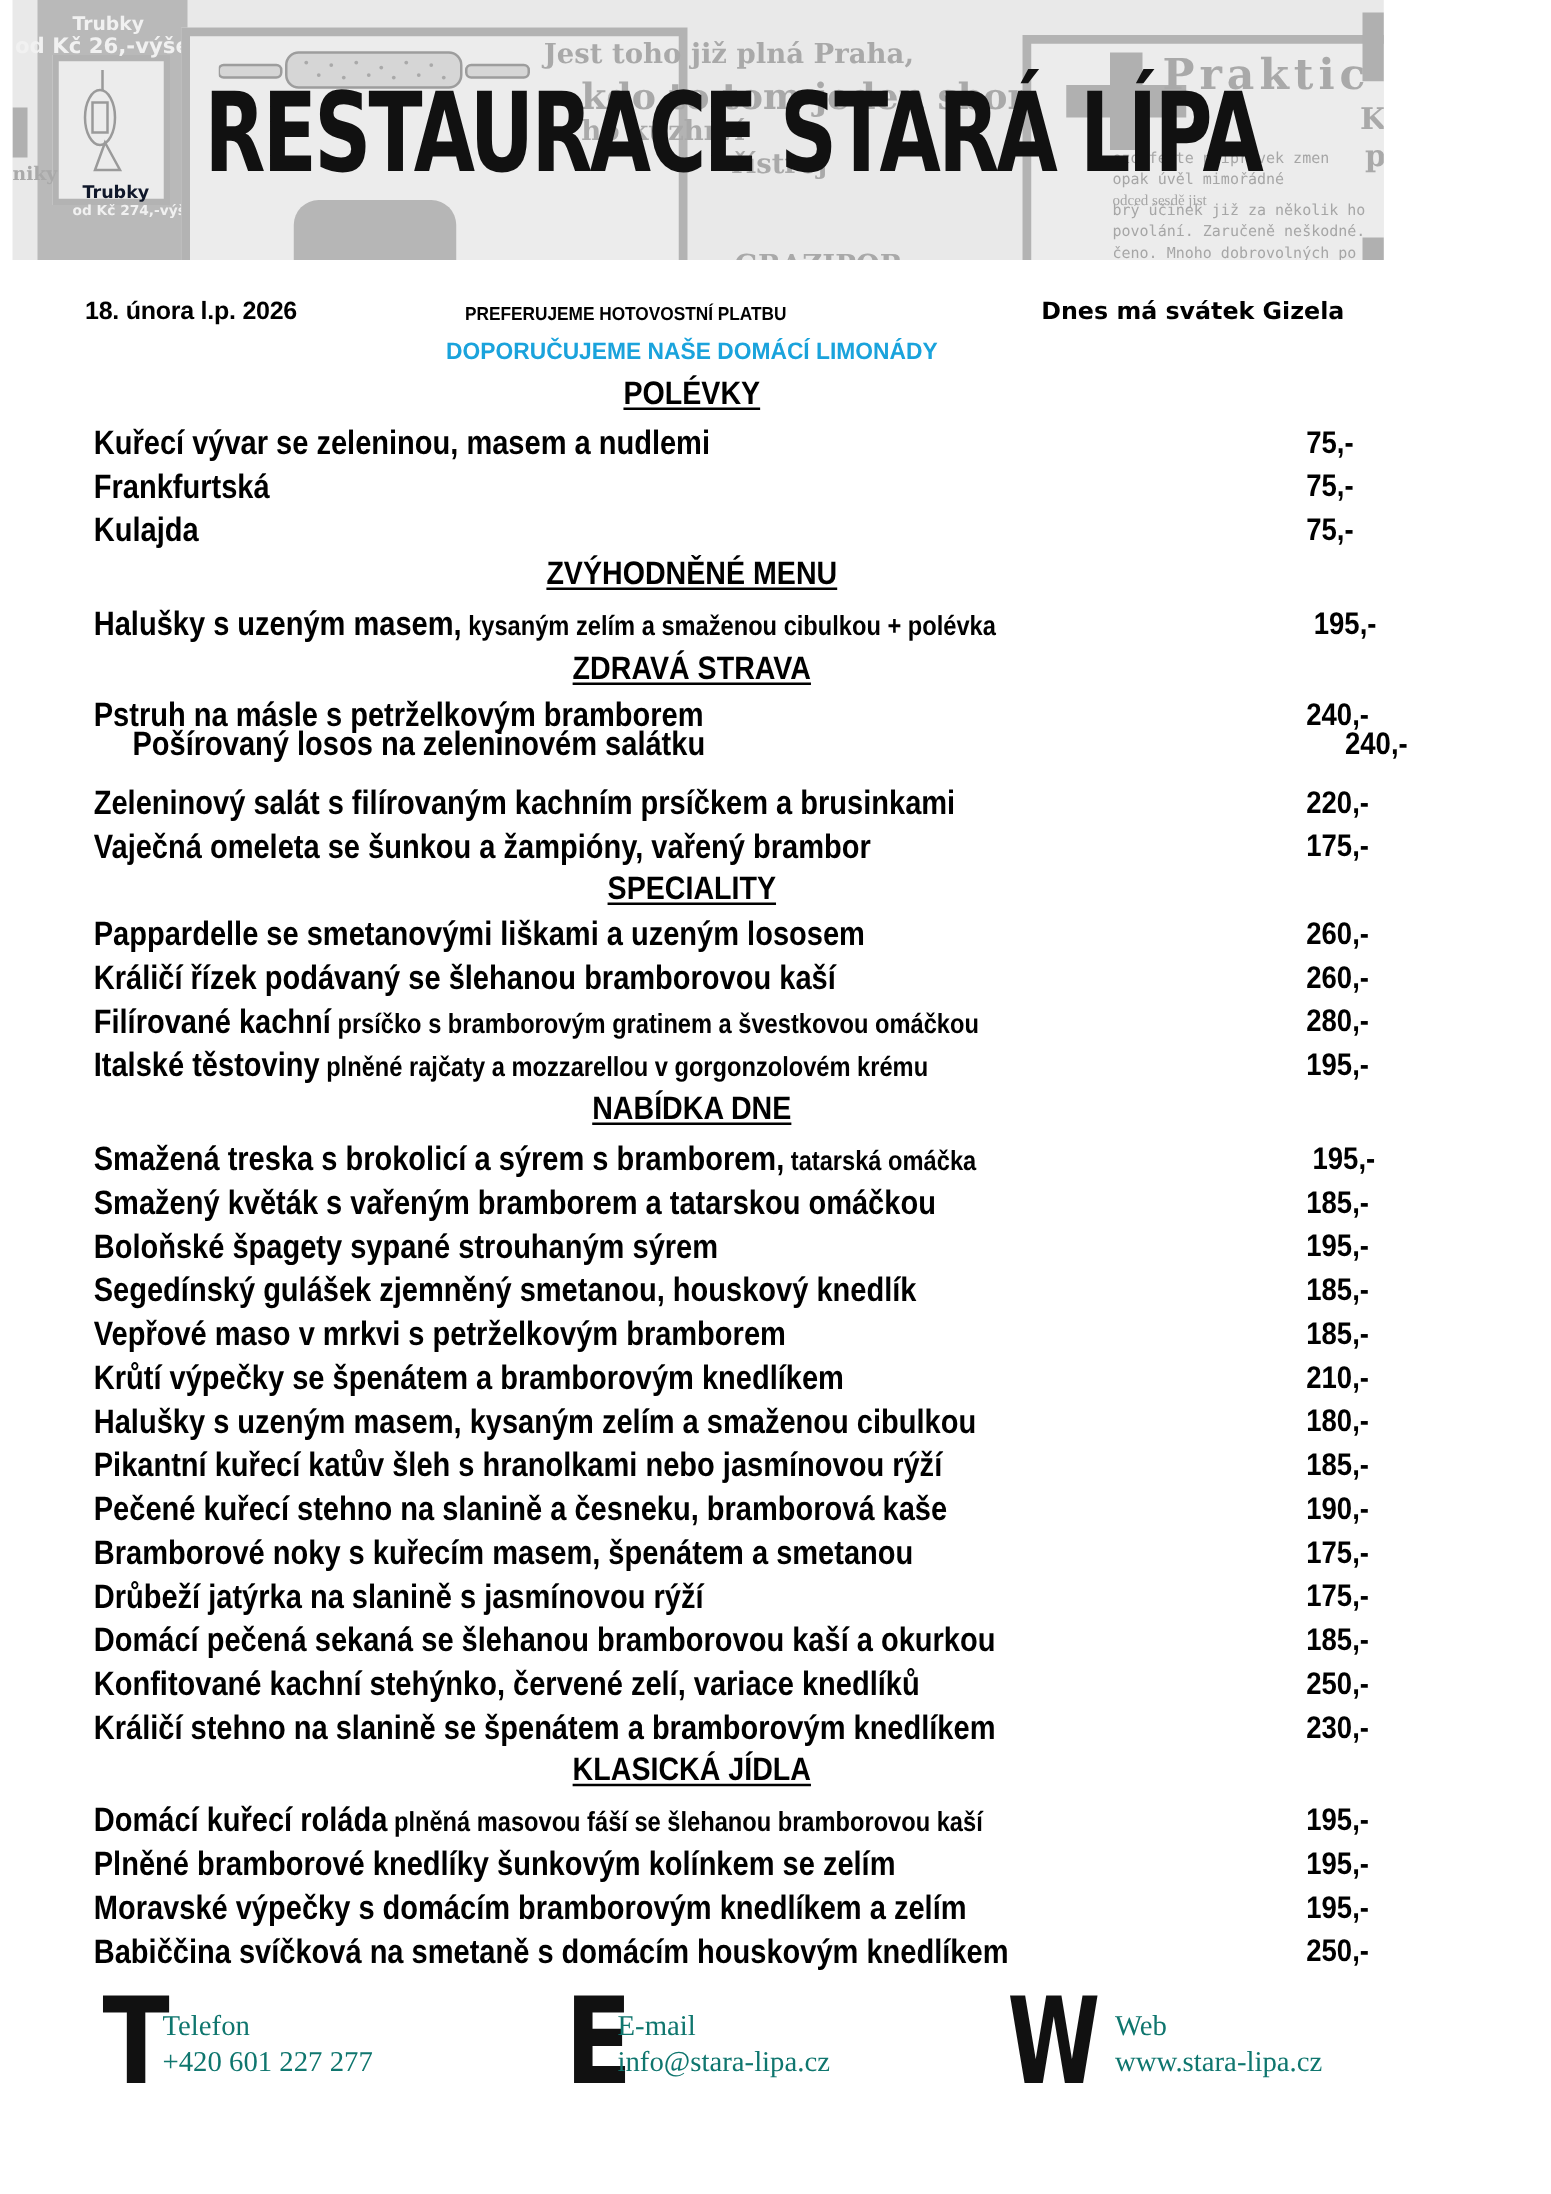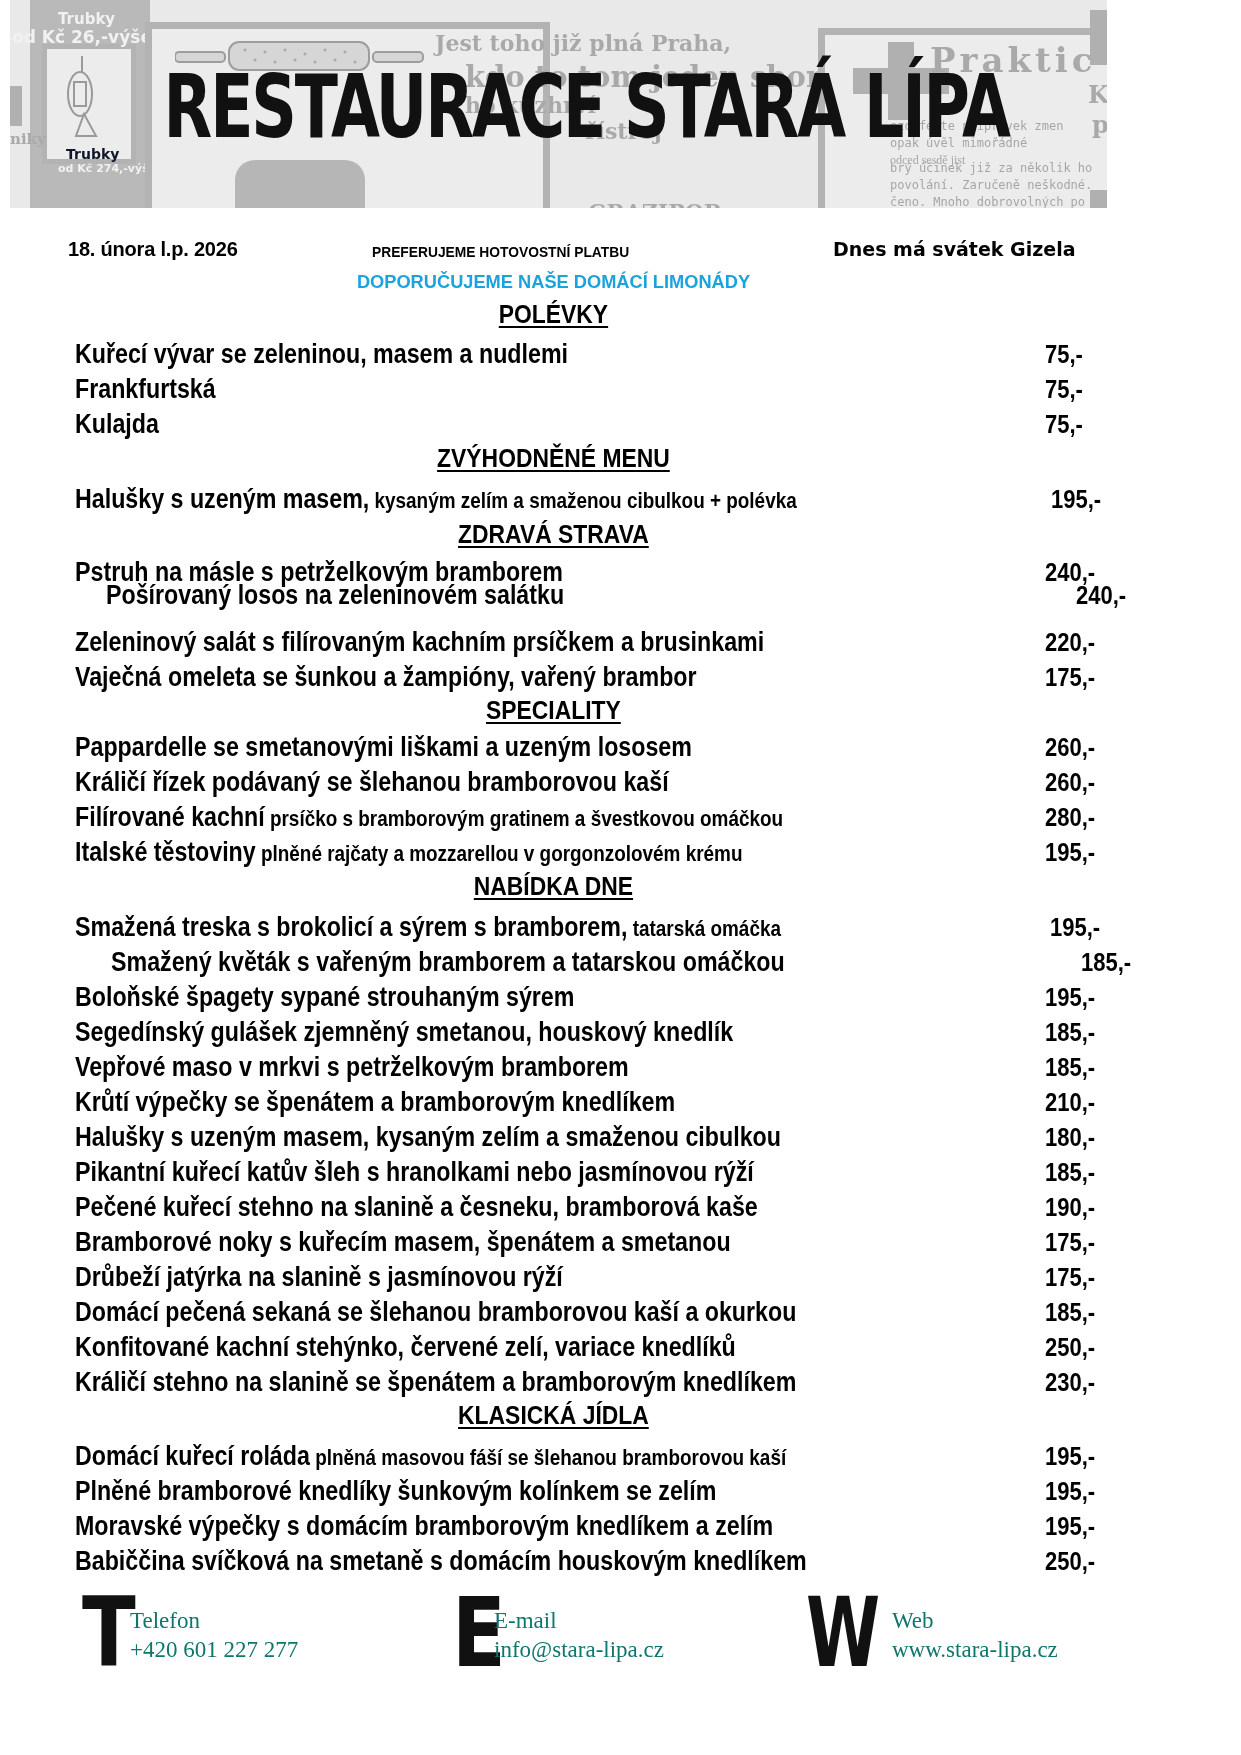--- a/index.html
+++ b/index.html
@@ -202,21 +202,21 @@
   <div class="item" style="top:836px;">
     <span class="item-name"><span>Italské těstoviny</span><span class="sub"> plněné rajčaty a mozzarellou v gorgonzolovém krému</span></span>
     <span class="item-price">195,-</span>
   </div>
 
   <div class="section-title" style="top:872px;">NABÍDKA DNE</div>
   <div class="item" style="top:911px;">
     <span class="item-name"><span>Smažená treska s brokolicí a sýrem s bramborem,</span><span class="sub"> tatarská omáčka</span></span>
     <span class="item-price" style="left:975px;">195,-</span>
   </div>
-  <div class="item" style="top:946px;margin-left:36px;">
+  <div class="item" style="top:946px;">
     <span class="item-name">Smažený květák s vařeným bramborem a tatarskou omáčkou</span>
     <span class="item-price">185,-</span>
   </div>
   <div class="item" style="top:981px;">
     <span class="item-name">Boloňské špagety sypané strouhaným sýrem</span>
     <span class="item-price">195,-</span>
   </div>
   <div class="item" style="top:1016px;">
     <span class="item-name">Segedínský gulášek zjemněný smetanou, houskový knedlík</span>
     <span class="item-price">185,-</span>

